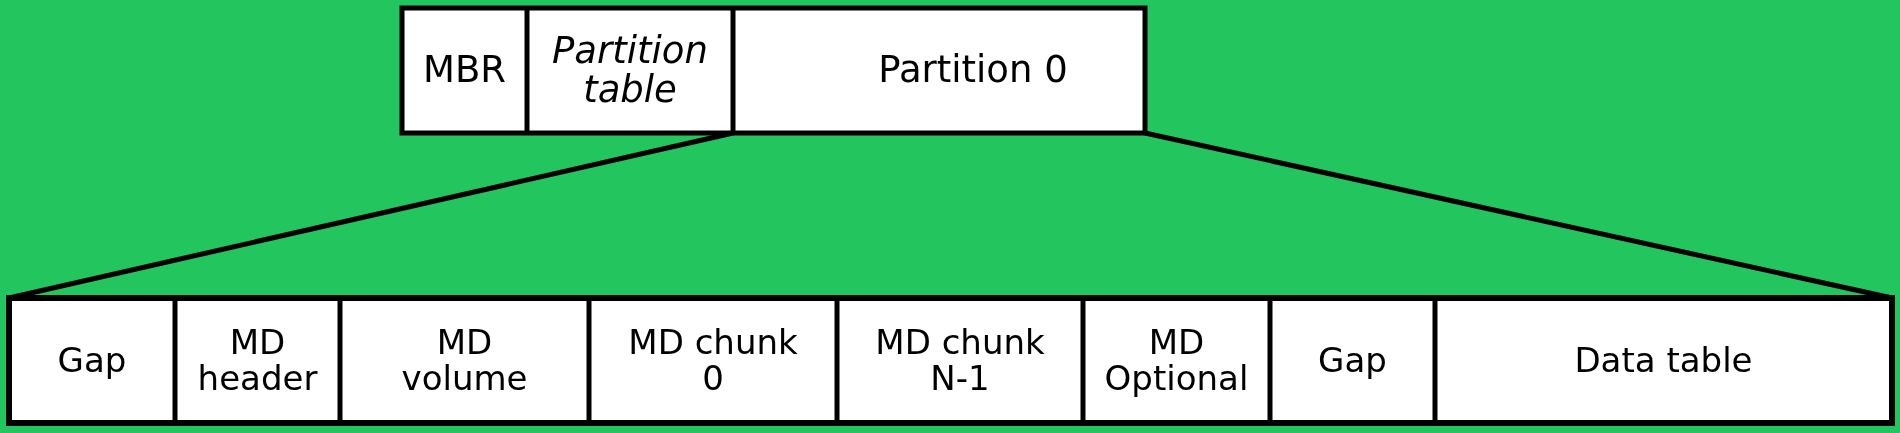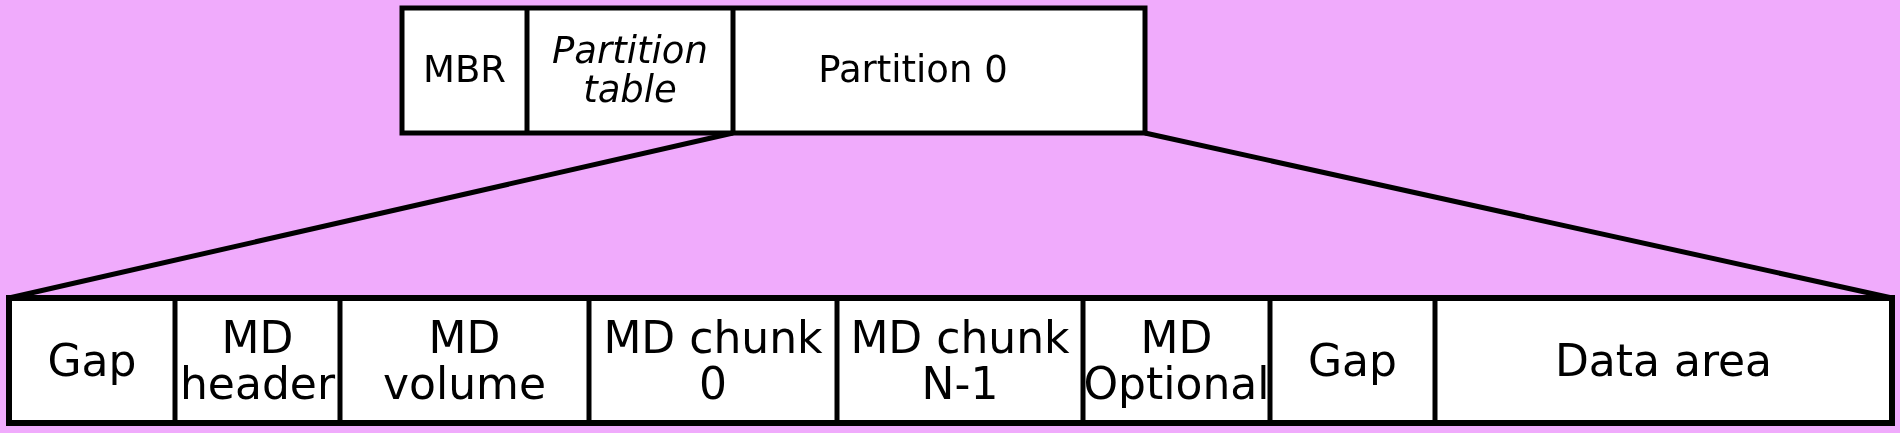--- a/index.html
+++ b/index.html
@@ -7,21 +7,21 @@
     padding: 0;
     background: #ffffff;
   }
   body {
     font-family: "DejaVu Sans", sans-serif;
   }
   #diagram-root {
     position: relative;
     width: 1900px;
     height: 433px;
-    background: #f0abfc;
+    background: #22c55e;
     overflow: hidden;
   }
   #diagram-svg {
     position: absolute;
     left: 0;
     top: 0;
     width: 1900px;
     height: 433px;
   }
   .seg-label {
@@ -32,21 +32,21 @@
     text-align: center;
     line-height: 1.04;
     color: #000000;
     font-size: 37px;
     font-family: "DejaVu Sans", sans-serif;
     white-space: pre-line;
     box-sizing: border-box;
     pointer-events: none;
   }
   .top-row .seg-label { font-size: 37px; }
-  .bottom-row .seg-label { font-size: 44px; }
+  .bottom-row .seg-label { font-size: 34px; }
 </style>
 </head>
 <body>
 
 <div id="diagram-root">
 
   <svg id="diagram-svg" viewBox="0 0 1900 433">
 
     <rect x="402" y="8" width="743" height="125" fill="#ffffff" stroke="#000000" stroke-width="5"></rect>
 
@@ -65,32 +65,32 @@
     <line x1="1083" y1="298" x2="1083" y2="423" stroke="#000000" stroke-width="5"></line>
     <line x1="1270" y1="298" x2="1270" y2="423" stroke="#000000" stroke-width="5"></line>
     <line x1="1435" y1="298" x2="1435" y2="423" stroke="#000000" stroke-width="5"></line>
 
   </svg>
 
   <div class="top-row">
     <div class="seg-label" style="left:402px; top:8px; width:125px; height:125px;">MBR</div>
     <div class="seg-label" style="left:527px; top:8px; width:206px; height:125px;font-style:italic;">Partition
 table</div>
-    <div class="seg-label" style="left:707px; top:8px; width:412px; height:125px;">Partition 0</div>
+    <div class="seg-label" style="left:767px; top:8px; width:412px; height:125px;">Partition 0</div>
   </div>
 
   <div class="bottom-row">
     <div class="seg-label" style="left:9px; top:298px; width:166px; height:125px;">Gap</div>
     <div class="seg-label" style="left:175px; top:298px; width:165px; height:125px;">MD
 header</div>
     <div class="seg-label" style="left:340px; top:298px; width:249px; height:125px;">MD
 volume</div>
     <div class="seg-label" style="left:589px; top:298px; width:248px; height:125px;">MD chunk
 0</div>
     <div class="seg-label" style="left:837px; top:298px; width:246px; height:125px;">MD chunk
 N-1</div>
     <div class="seg-label" style="left:1083px; top:298px; width:187px; height:125px;">MD
 Optional</div>
     <div class="seg-label" style="left:1270px; top:298px; width:165px; height:125px;">Gap</div>
-    <div class="seg-label" style="left:1435px; top:298px; width:457px; height:125px;">Data area</div>
+    <div class="seg-label" style="left:1435px; top:298px; width:457px; height:125px;">Data table</div>
   </div>
 
 </div>
 
 </body></html>

